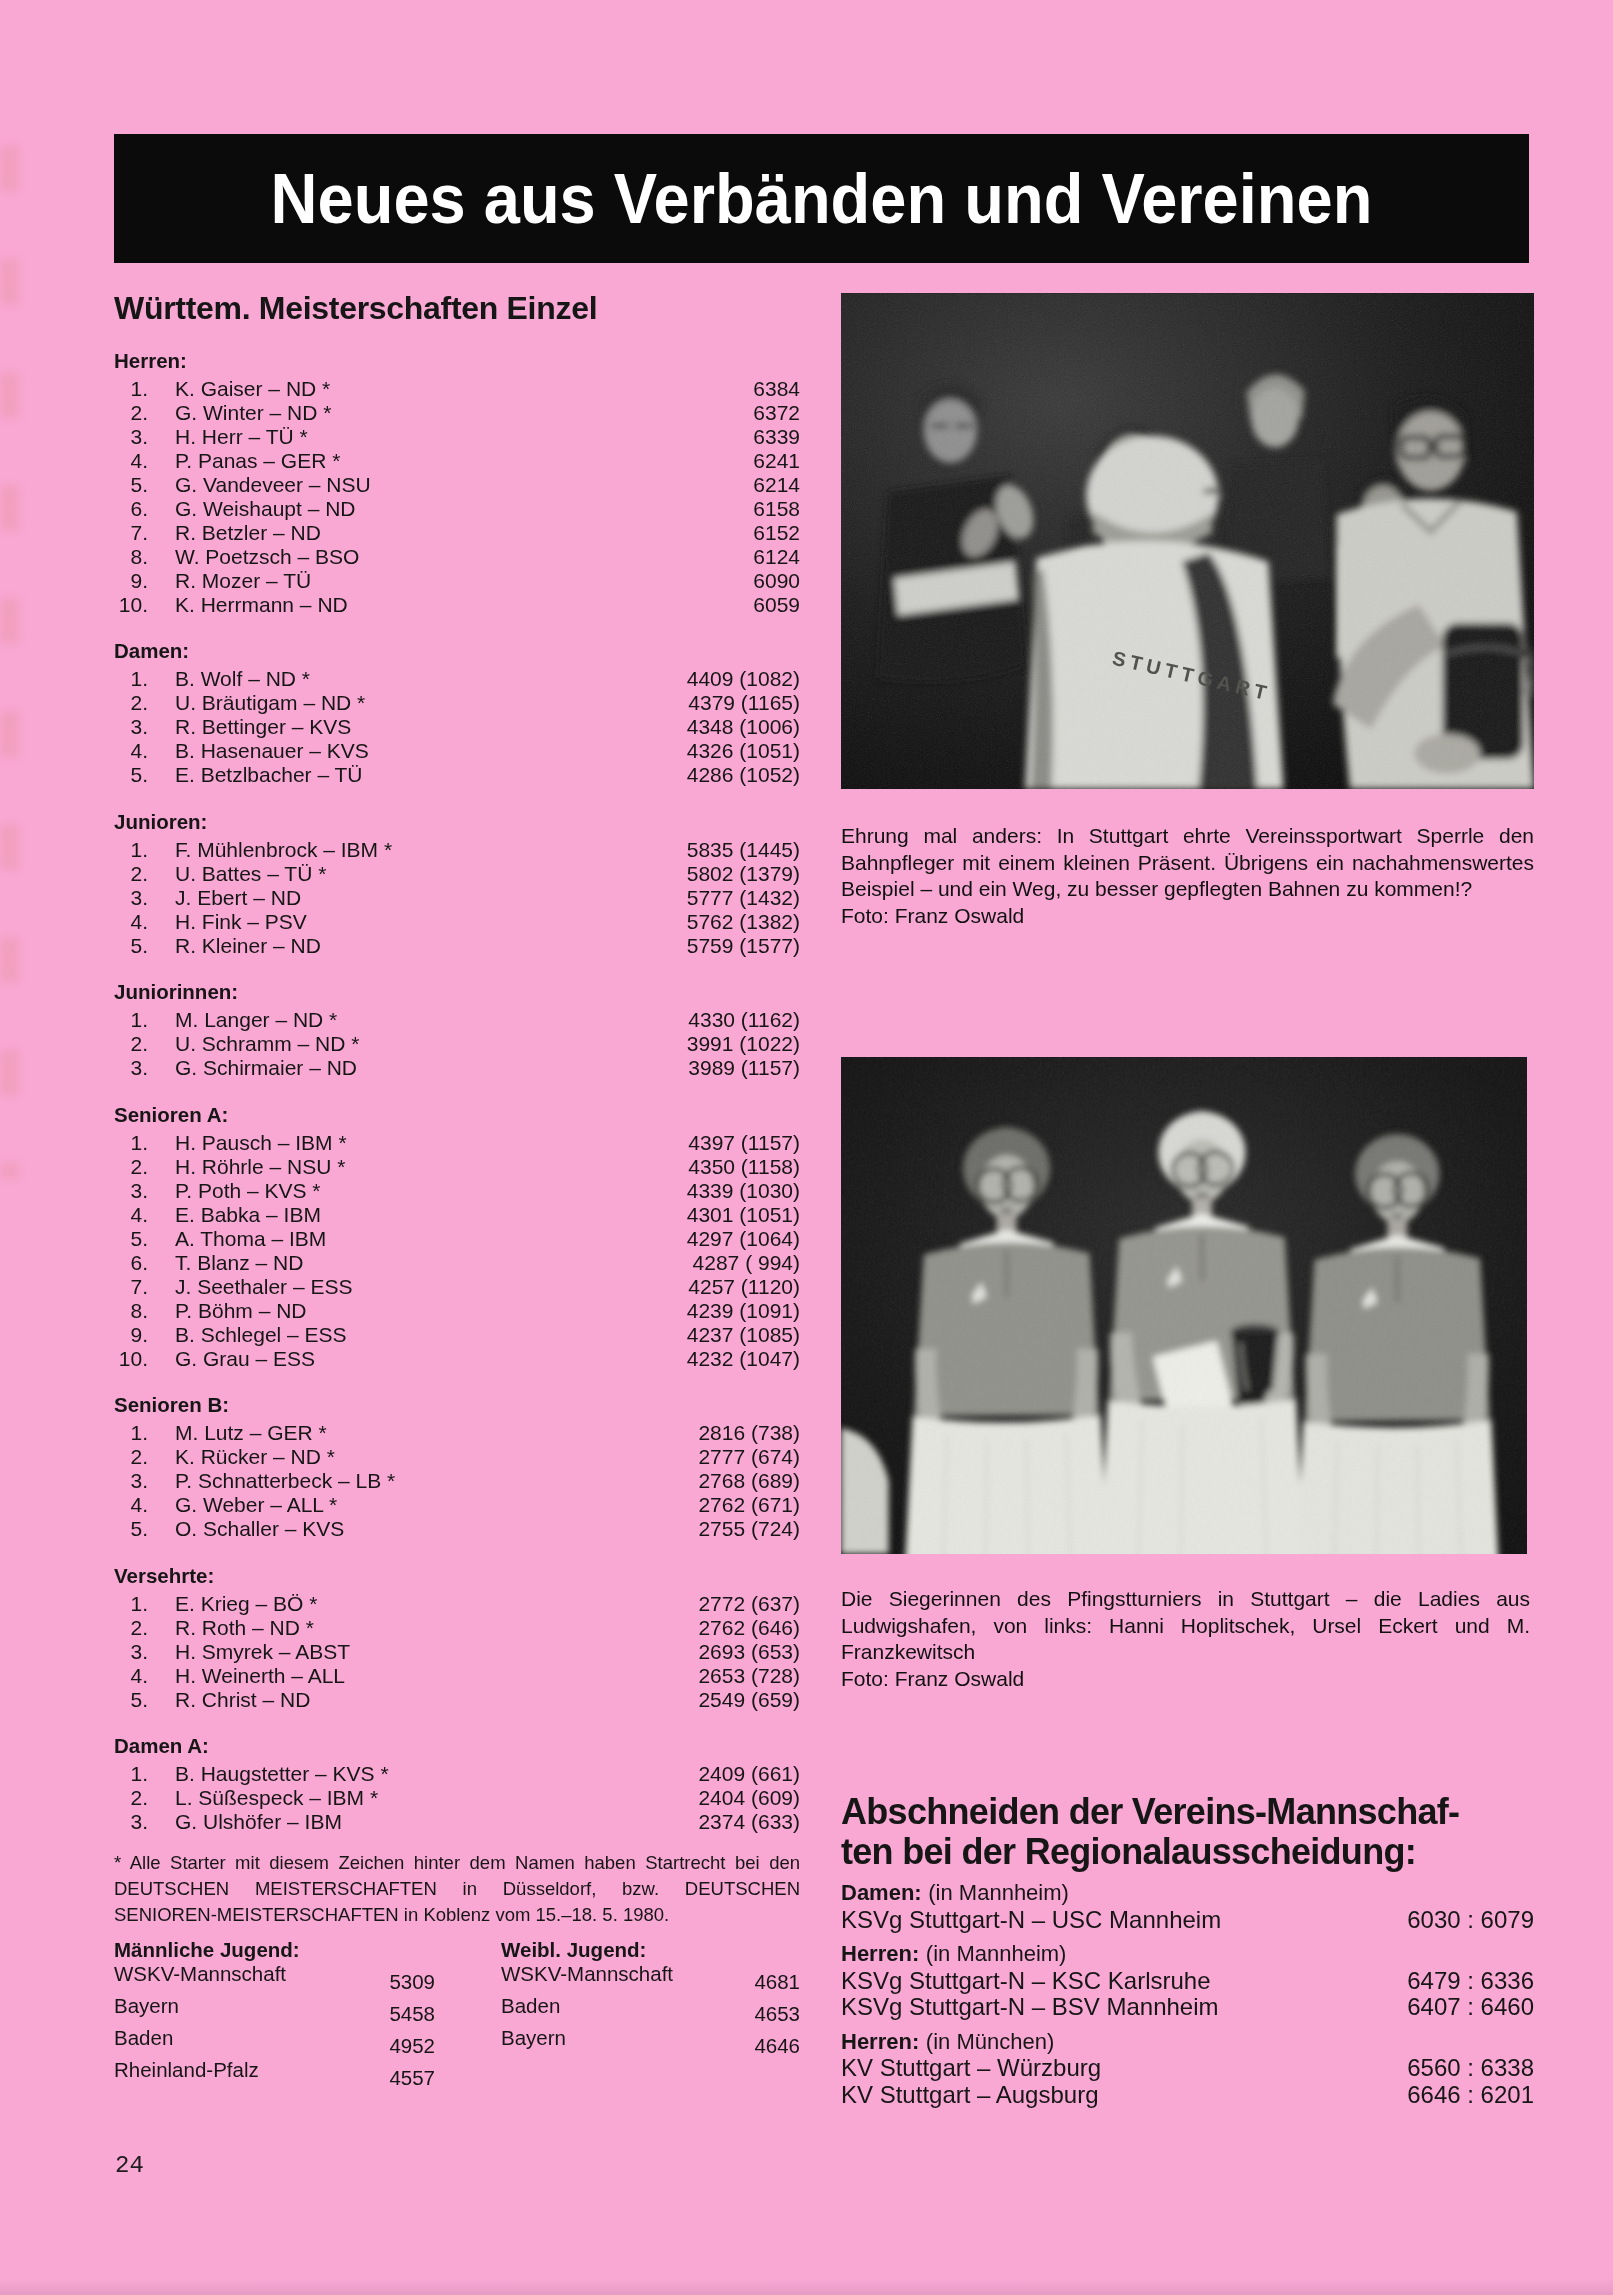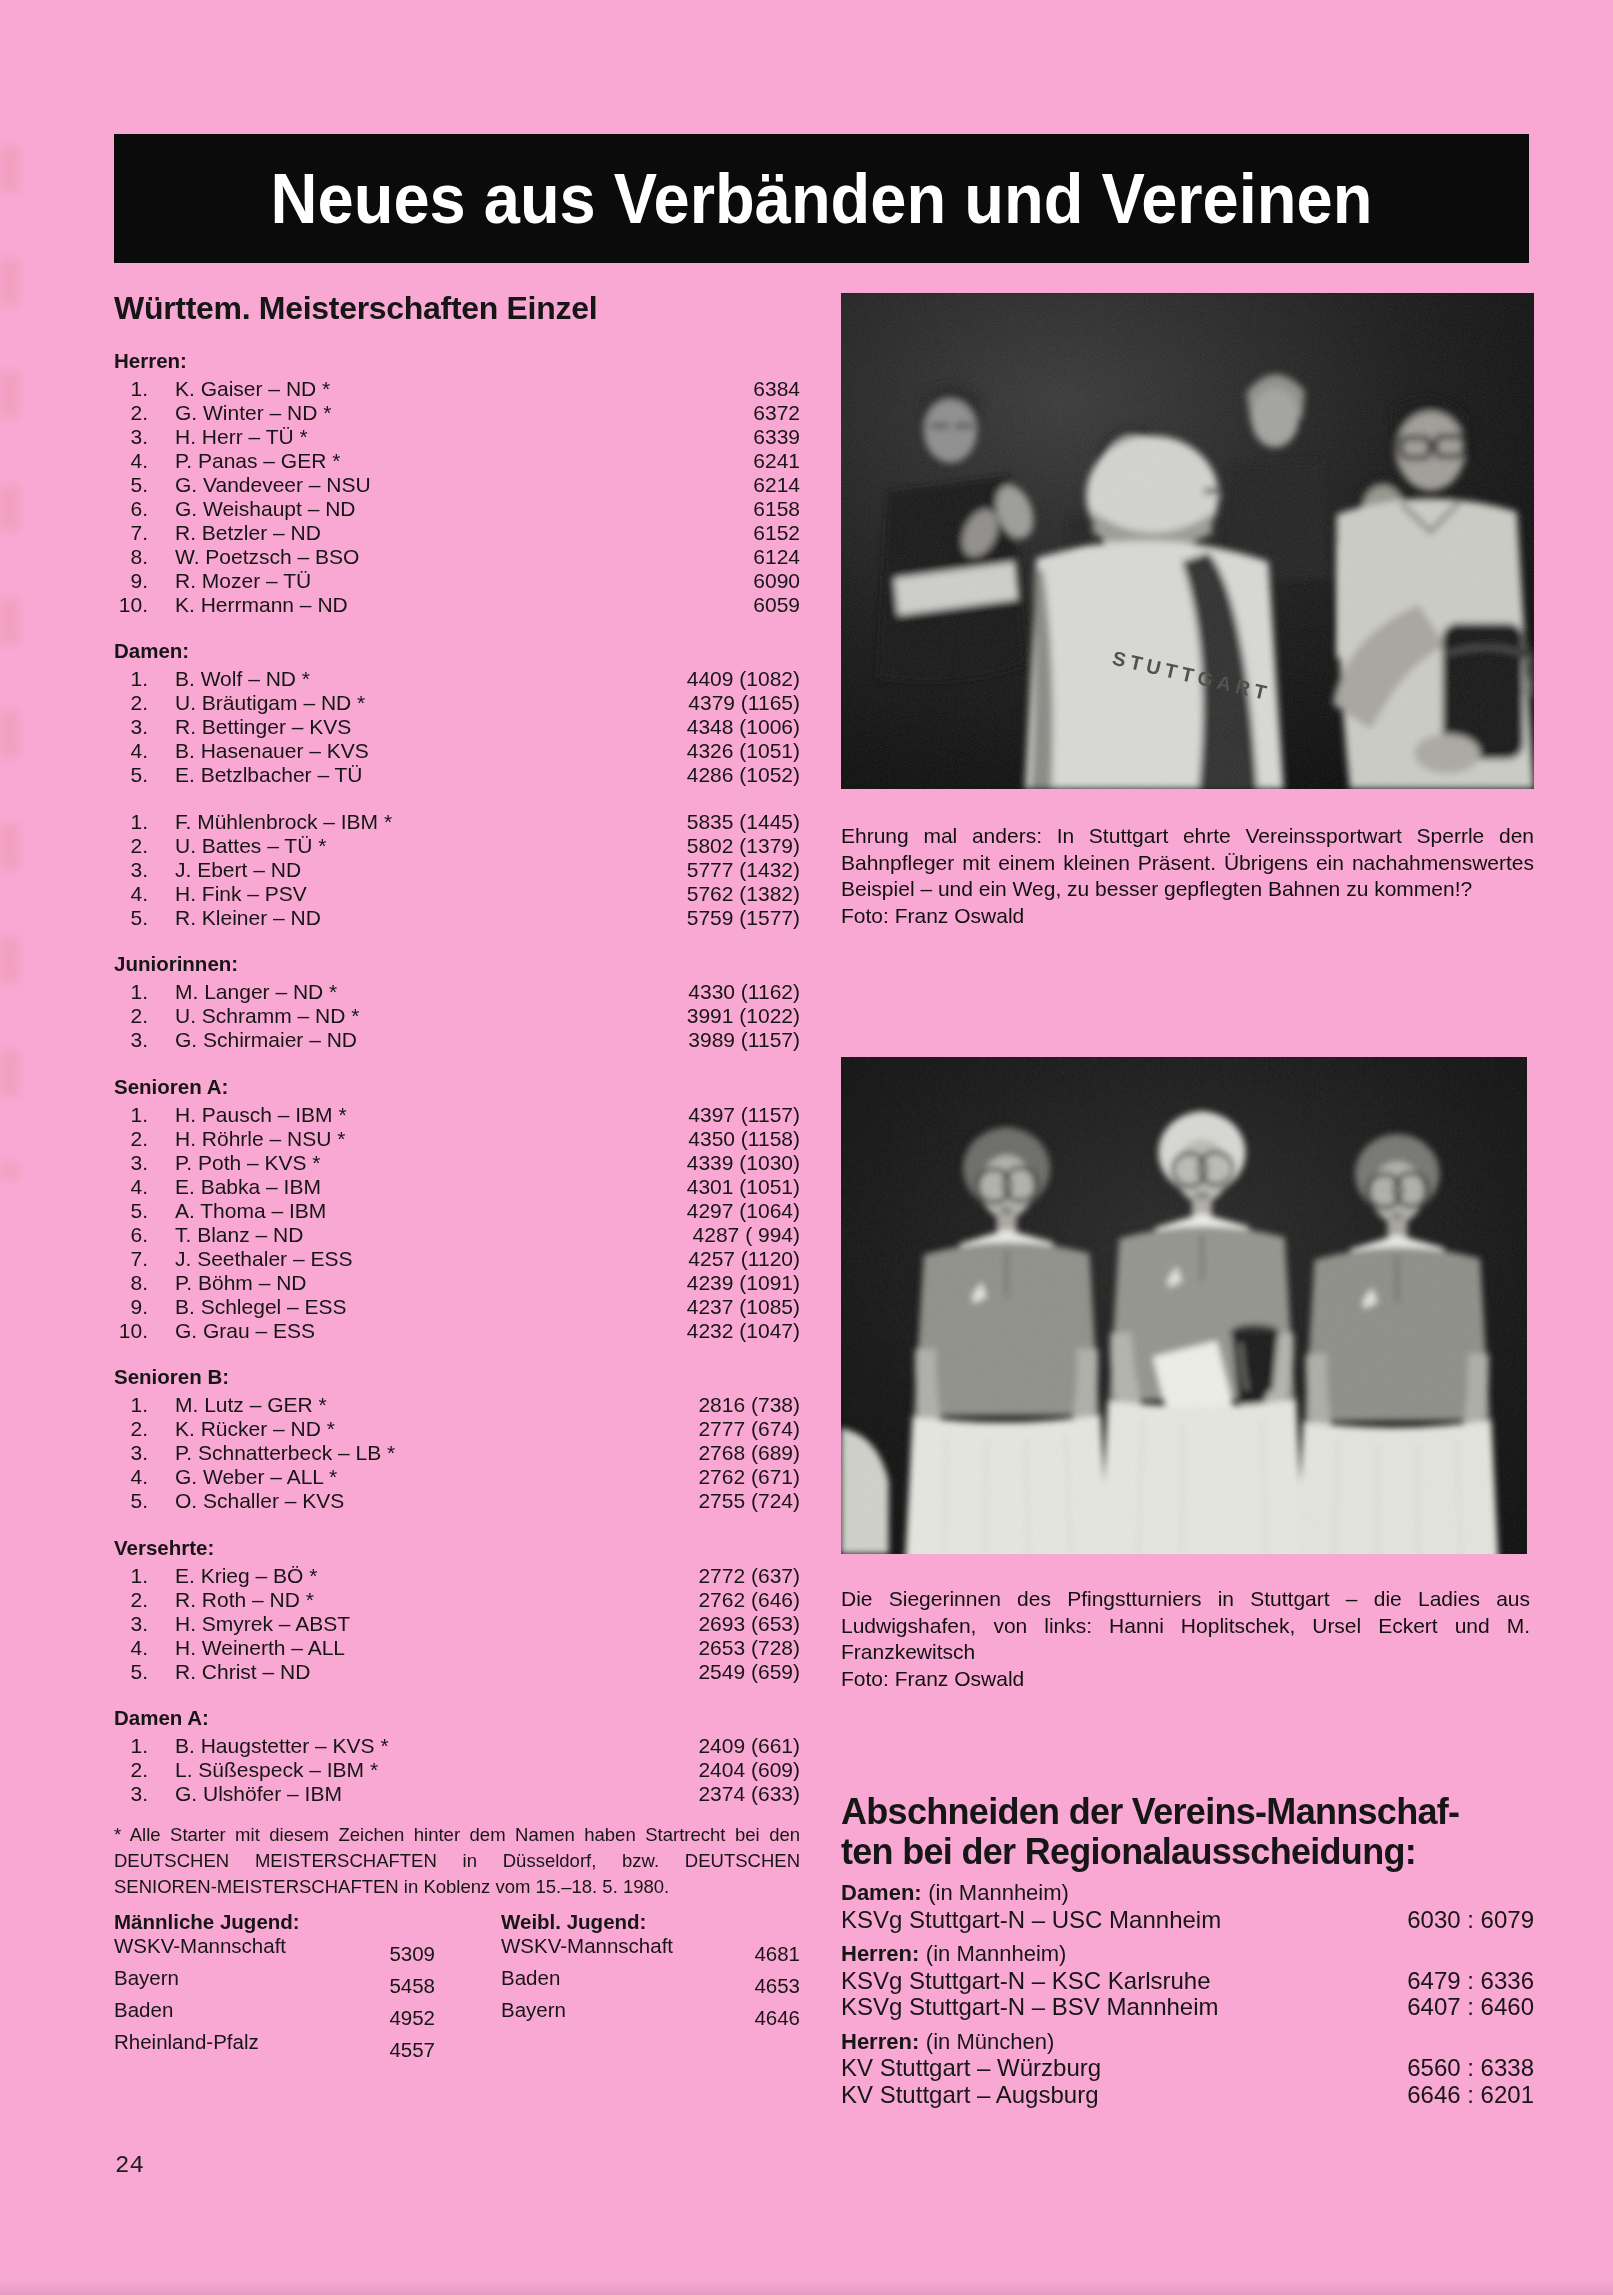--- a/index.html
+++ b/index.html
@@ -166,20 +166,21 @@
 
           <div class="row">
             <span class="rank">5.</span>
             <span class="name">E. Betzlbacher – TÜ</span>
             <span class="score">4286 (1052)</span>
           </div>
         </div>
     </section>
 
     <section class="list-section">
+      <div class="sec-label">Junioren:</div>
       <div>
 
           <div class="row">
             <span class="rank">1.</span>
             <span class="name">F. Mühlenbrock – IBM *</span>
             <span class="score">5835 (1445)</span>
           </div>
 
           <div class="row">
             <span class="rank">2.</span>

